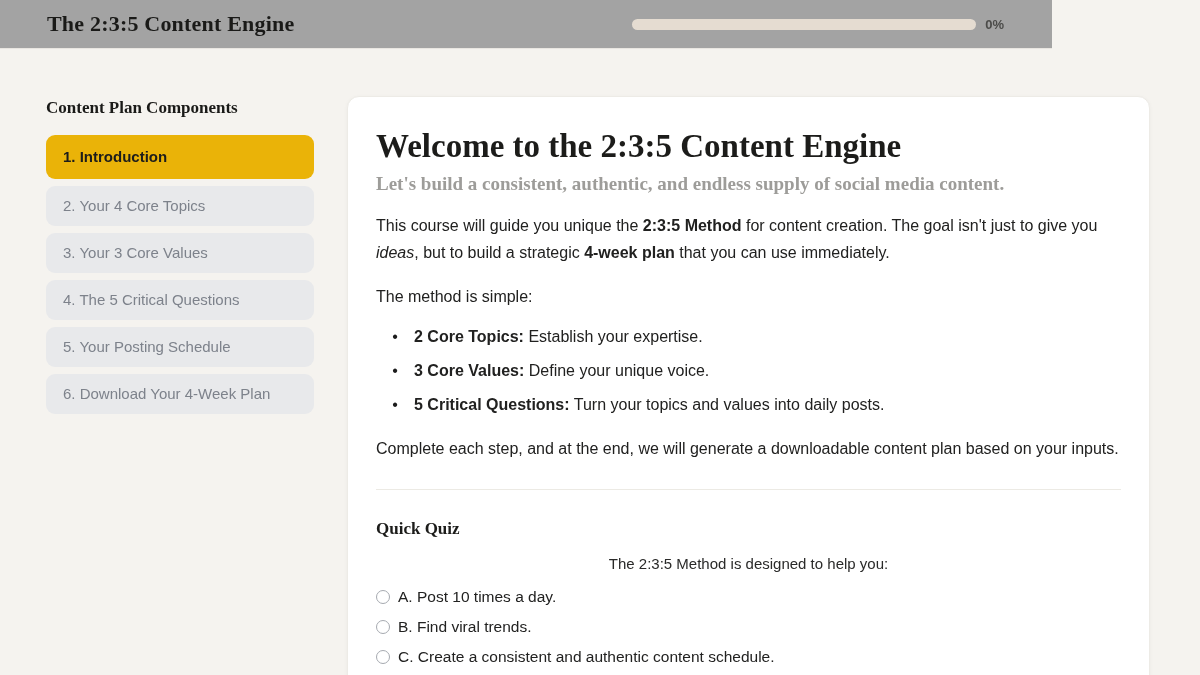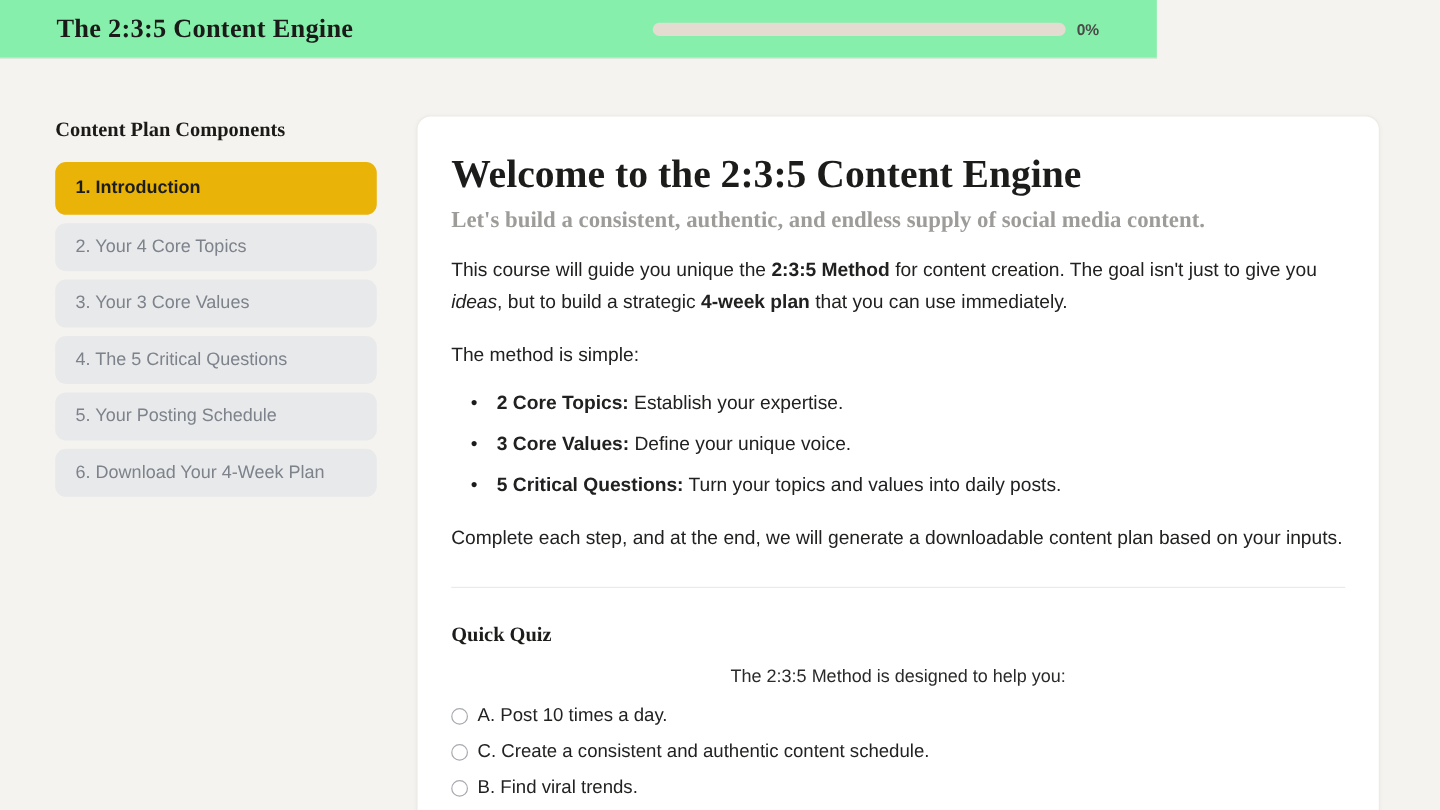--- a/index.html
+++ b/index.html
@@ -6,22 +6,22 @@
   html,body { width:1200px; height:675px; overflow:hidden; }
   body {
     position:relative;
     background:#F5F3EF;
     font-family:"Liberation Sans","DejaVu Sans",sans-serif;
     color:#212120;
   }
 
   
   .app-header {
-    position:absolute; top:0; left:0; width:964px; height:49px;
-    background:#86efac; border-bottom:1px solid #E9E6E1;
+    position:absolute; top:0; left:0; width:1052px; height:49px;
+    background:#a3a3a3; border-bottom:1px solid #E9E6E1;
     display:flex; align-items:center; justify-content:space-between;
     padding:0 48px 0 47px;
   }
   .app-title {
     font-family:"Liberation Serif","DejaVu Serif",serif;
     font-weight:700; font-size:22px; color:#1A1A18; letter-spacing:.2px;
   }
   .progress-wrap { display:flex; align-items:center; gap:9px; }
   .progress-track {
     width:344px; height:11px; border-radius:6px; background:#E5DCD1;
@@ -136,20 +136,20 @@
   <h3 class="quiz-heading">Quick Quiz</h3>
   <p class="quiz-question">The 2:3:5 Method is designed to help you:</p>
 
   <div class="quiz-options">
     <div class="quiz-option">
       <span class="radio"></span>
       <span>A. Post 10 times a day.</span>
     </div>
     <div class="quiz-option">
       <span class="radio"></span>
-      <span>C. Create a consistent and authentic content schedule.</span>
+      <span>B. Find viral trends.</span>
     </div>
     <div class="quiz-option">
       <span class="radio"></span>
-      <span>B. Find viral trends.</span>
+      <span>C. Create a consistent and authentic content schedule.</span>
     </div>
   </div>
 </main>
 
 </body></html>

